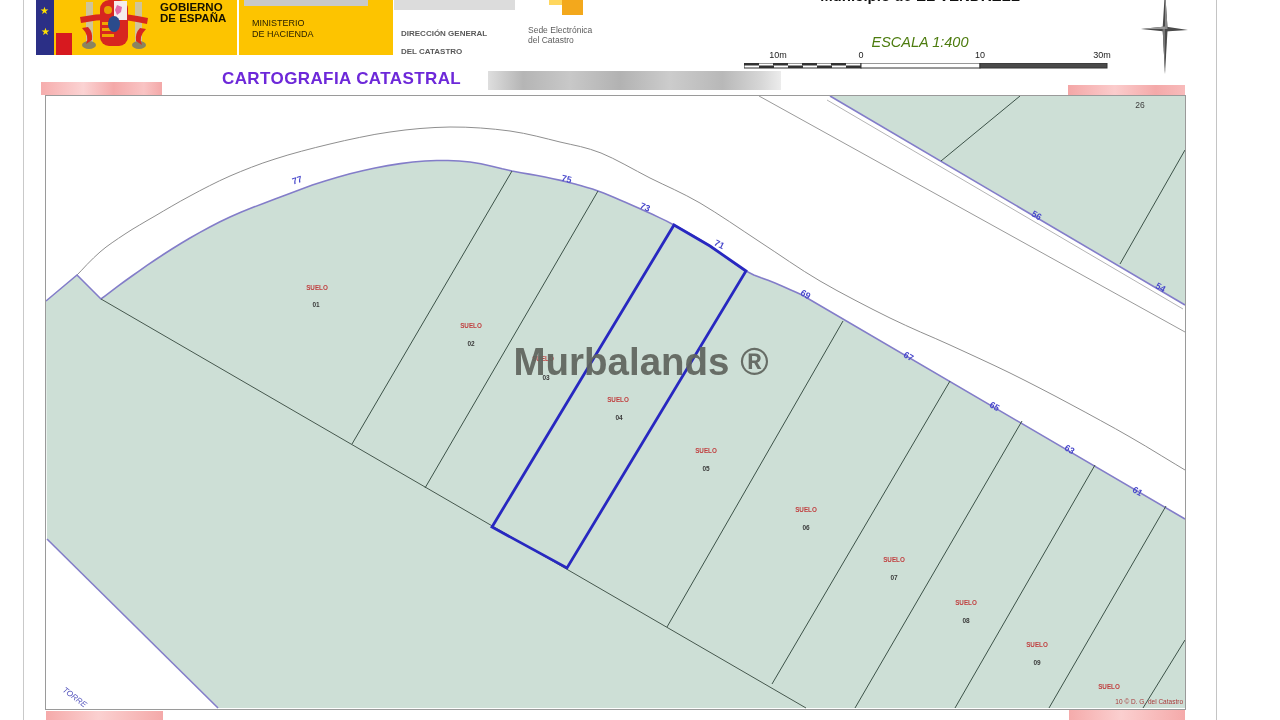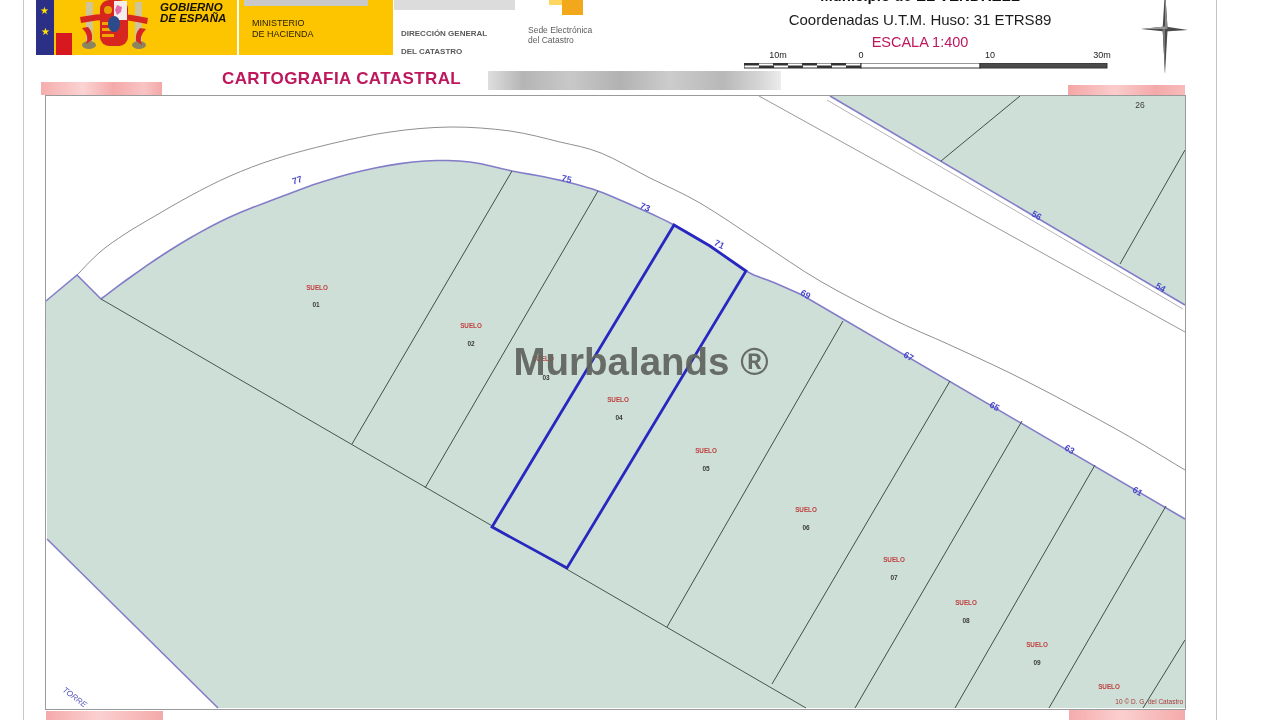--- a/index.html
+++ b/index.html
@@ -36,65 +36,64 @@
     <rect x="22" y="0" width="28" height="46" rx="9" fill="#d7261f"></rect>
     <rect x="36" y="1" width="13" height="19" fill="#f5ecec"></rect>
     <path d="M39,5 l5,2 -1,5 -4,3 -2,-5 Z" fill="#e06ba8"></path>
     <rect x="24" y="22" width="12" height="3" fill="#f0a500"></rect>
     <rect x="24" y="28" width="12" height="3" fill="#f0a500"></rect>
     <rect x="24" y="34" width="12" height="3" fill="#f0a500"></rect>
     <circle cx="30" cy="10" r="4" fill="#e8a000"></circle>
     <ellipse cx="36" cy="24" rx="6" ry="8" fill="#2b4b8c"></ellipse>
   </svg>
 
-  <div class="abs" style="left:160px;top:2px;font-weight:bold;font-size:11.5px;line-height:11px;color:#161200;font-style:italic;">GOBIERNO<br>DE ESPAÑA</div>
+  <div class="abs" style="left:160px;top:2px;font-weight:bold;font-size:11.5px;line-height:11px;color:#161200;">GOBIERNO<br>DE ESPAÑA</div>
 
   <div class="abs" style="left:237px;top:0;width:2px;height:55px;background:#fff;"></div>
 
   <div class="abs" style="left:244px;top:0;width:124px;height:6px;background:#c9c9c9;"></div>
 
   <div class="abs" style="left:252px;top:18px;font-weight:normal;font-size:9px;line-height:11px;color:#241d00;">MINISTERIO<br>DE HACIENDA</div>
 
   <div class="abs" style="left:394px;top:0;width:121px;height:10px;background:#dcdcdc;"></div>
 
   <div class="abs" style="left:401px;top:25px;font-size:8px;line-height:18px;color:#5a5a5a;font-weight:bold;">DIRECCIÓN GENERAL<br>DEL CATASTRO</div>
 
   <div class="abs" style="left:549px;top:0;width:19px;height:5px;background:#ffd75e;"></div>
   <div class="abs" style="left:562px;top:0;width:21px;height:15px;background:#f3a81c;"></div>
 
   <div class="abs" style="left:528px;top:25px;width:92px;font-size:8.5px;line-height:10px;color:#5c5c5c;">Sede Electrónica<br>del Catastro</div>
 
   <div class="abs" style="left:770px;top:-13px;width:300px;text-align:center;font-weight:bold;font-size:15px;color:#111;">Municipio de EL VENDRELL</div>
 
-  <div class="abs" style="left:770px;top:11px;width:300px;text-align:center;font-size:15px;color:#1c1c1c;">Coordenadas U.T.M. Huso: 31 ETRS89</div>
-
-  <div class="abs" style="left:770px;top:34px;width:300px;text-align:center;font-size:14.5px;color:#be185d;">ESCALA 1:400</div>
+
+  <div class="abs" style="left:770px;top:34px;width:300px;text-align:center;font-size:14.5px;color:#4d7c0f;font-style:italic;">ESCALA 1:400</div>
 
   <div class="abs" style="left:728px;top:50px;width:30px;text-align:center;font-size:9px;color:#222;margin-left:35px;">10m</div>
   <div class="abs" style="left:846px;top:50px;width:30px;text-align:center;font-size:9px;color:#222;">0</div>
-  <div class="abs" style="left:965px;top:50px;width:30px;text-align:right;font-size:9px;color:#222;">10</div>
+  <div class="abs" style="left:965px;top:50px;width:30px;text-align:center;font-size:9px;color:#222;">10</div>
   <div class="abs" style="left:1087px;top:50px;width:30px;text-align:center;font-size:9px;color:#222;">30m</div>
 
   <svg class="abs" style="left:744px;top:63px;" width="364" height="6" viewBox="0 0 364 6">
     <rect x="0" y="0" width="117" height="5" fill="#fff" stroke="#333" stroke-width="1"></rect>
     <g fill="#333">
       <rect x="0" y="0" width="15" height="2.5"></rect>
         <rect x="29" y="0" width="15" height="2.5"></rect>
       <rect x="58" y="0" width="15" height="2.5"></rect>
         <rect x="87" y="0" width="15" height="2.5"></rect>
       <rect x="15" y="2.5" width="15" height="2.5"></rect>
         <rect x="44" y="2.5" width="15" height="2.5"></rect>
       <rect x="73" y="2.5" width="15" height="2.5"></rect>
         <rect x="102" y="2.5" width="15" height="2.5"></rect>
     </g>
     <rect x="117" y="0" width="119" height="5" fill="#fff" stroke="#333" stroke-width="1"></rect>
     <rect x="236" y="0" width="127" height="5" fill="#4a4a4a" stroke="#333" stroke-width="1"></rect>
   </svg>
 
-  <div class="abs" style="left:222px;top:69px;font-weight:bold;font-size:17px;letter-spacing:.4px;color:#be185d;">CARTOGRAFIA CATASTRAL</div>
+  <div class="abs" style="left:222px;top:69px;font-weight:bold;font-size:17px;letter-spacing:.4px;color:#6d28d9;">CARTOGRAFIA CATASTRAL</div>
 
   <div class="abs" style="left:488px;top:71px;width:293px;height:19px;background:linear-gradient(90deg,#dedede,#b5b5b5 12%,#c8c8c8 28%,#b2b2b2 45%,#cccccc 62%,#b8b8b8 80%,#d6d6d6 93%,#ececec);"></div>
 
   <div class="abs" style="left:41px;top:82px;width:121px;height:13px;background:linear-gradient(90deg,#f6adad,#fbd3d3 35%,#f4a9a9 60%,#f9c4c4 85%,#f3a8a8);"></div>
 
   <div class="abs" style="left:1068px;top:85px;width:117px;height:12px;background:linear-gradient(90deg,#f4a6a6,#fbcccc 40%,#f4a9a9 75%,#f8bbbb);"></div>
 
   <div class="abs" style="left:46px;top:711px;width:117px;height:9px;background:linear-gradient(90deg,#f5aaaa,#fbd0d0 45%,#f4a9a9);"></div>
 
   <div class="abs" style="left:1069px;top:709px;width:116px;height:11px;background:linear-gradient(90deg,#f5abab,#fbcfcf 45%,#f5aaaa);"></div>

